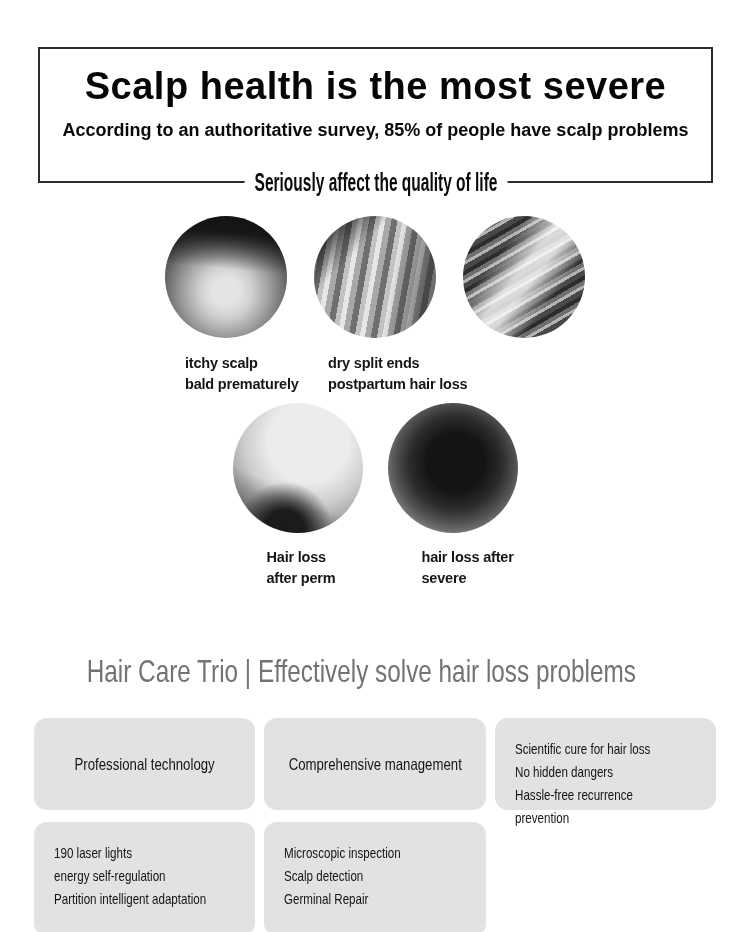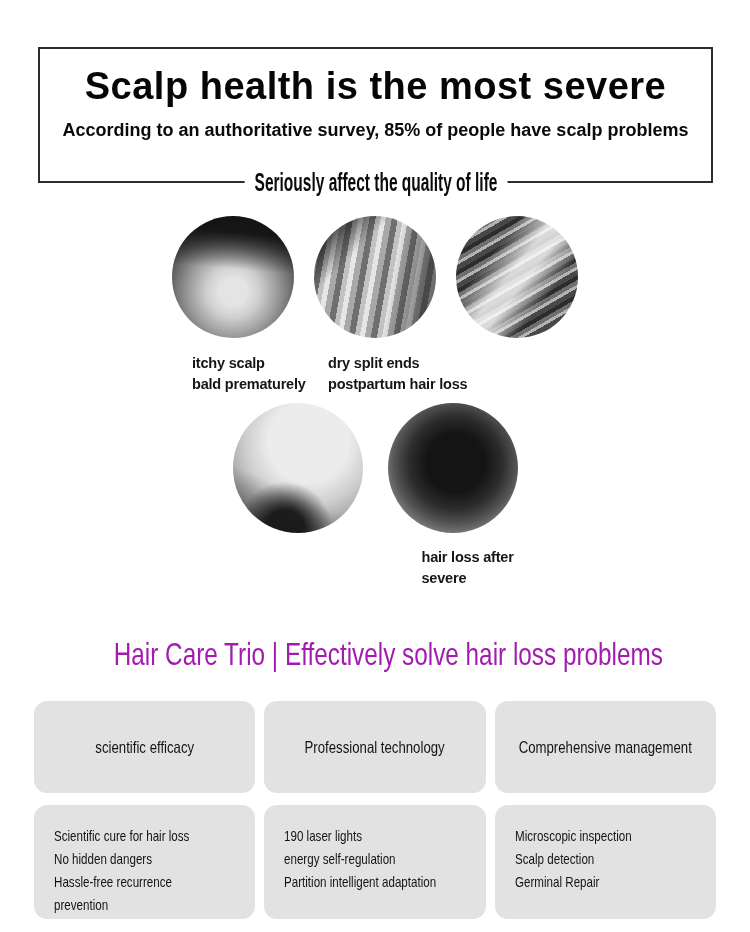--- a/index.html
+++ b/index.html
@@ -27,21 +27,21 @@
   }
   .ribbon {
     position:absolute; left:50%; bottom:0;
     transform:translate(-50%,55%) scaleX(0.62); transform-origin:center;
     background:#ffffff; padding:0 16px; white-space:nowrap;
     font-size:25px; font-weight:700; color:#0a0a0a; line-height:1.1;
   }
 
   
   .probs { display:flex; justify-content:center; }
-  .probs.row1 { gap:20px; margin-top:33px; }
+  .probs.row1 { gap:27px; margin-top:33px; }
   .probs.row2 { gap:25px; margin-top:8px; }
   .prob { width:122px; flex:0 0 auto; margin:0; }
   .probs.row2 .prob { width:130px; }
   .circle { width:122px; height:122px; border-radius:50%; overflow:hidden; }
   .probs.row2 .circle { width:130px; height:130px; }
   .prob figcaption {
     margin-top:15px; font-size:14.5px; font-weight:600; line-height:21px;
     letter-spacing:-0.2px; white-space:nowrap; color:#161616;
   }
   .probs.row1 .prob:nth-child(1) figcaption { padding-left:20px; }
@@ -67,22 +67,22 @@
         repeating-linear-gradient(150deg, #2c2c2c 0 4px, #6e6e6e 4px 8px, #b3b3b3 8px 11px, #484848 11px 16px); }
   .p5 { background:
         radial-gradient(circle at 40% 97%, rgba(22,22,22,.95) 0 13%, rgba(22,22,22,0) 32%),
         linear-gradient(25deg, rgba(60,60,60,.6) 0 12%, rgba(60,60,60,0) 36%),
         radial-gradient(circle at 58% 30%, #ececec 0 34%, #cdcdcd 54%, #8f8f8f 80%, #5e5e5e 100%); }
   .p6 { background:
         radial-gradient(circle at 52% 46%, #141414 0 30%, #2d2d2d 48%, #525252 62%, #8d8d8d 79%, #c6c6c6 95%); }
 
   
   .trio-heading {
-    margin:46px 0 0; text-align:right; font-size:32px; font-weight:400;
-    line-height:1.2; color:#a21caf; white-space:nowrap;
+    margin:63px 0 0; text-align:left; font-size:32px; font-weight:400;
+    line-height:1.2; color:#737373; white-space:nowrap;
   }
   .cx-mid { display:inline-block; transform:scaleX(0.76); transform-origin:center; }
 
   .cards {
     width:682px; margin:28px auto 0;
     display:grid; grid-template-columns:1fr 1fr 1fr; grid-template-rows:92px 114px;
     gap:12px 9px;
   }
   .card { background:#e2e2e2; border-radius:13px; box-sizing:border-box; }
   .card.title-card { display:flex; align-items:center; justify-content:center; }
@@ -121,38 +121,39 @@
       </figcaption>
     </figure>
     <figure class="prob">
       <div class="circle p4"></div>
     </figure>
   </section>
 
   <section class="probs row2">
     <figure class="prob">
       <div class="circle p5"></div>
+      <figcaption>
+        <div>Hair loss</div>
+        <div>after perm</div>
+      </figcaption>
     </figure>
     <figure class="prob">
       <div class="circle p6"></div>
       <figcaption>
         <div>hair loss after</div>
         <div>severe</div>
       </figcaption>
     </figure>
   </section>
 
   <h2 class="trio-heading">
     <span class="cx-mid">Hair Care Trio | Effectively solve hair loss problems</span>
   </h2>
 
   <section class="cards">
-    <div class="card title-card">
-      <span class="card-label"><span class="cx">scientific efficacy</span></span>
-    </div>
     <div class="card title-card">
       <span class="card-label"><span class="cx">Professional technology</span></span>
     </div>
     <div class="card title-card">
       <span class="card-label"><span class="cx">Comprehensive management</span></span>
     </div>
 
     <div class="card detail-card">
       <div class="card-lines">
         <div>Scientific cure for hair loss</div>

